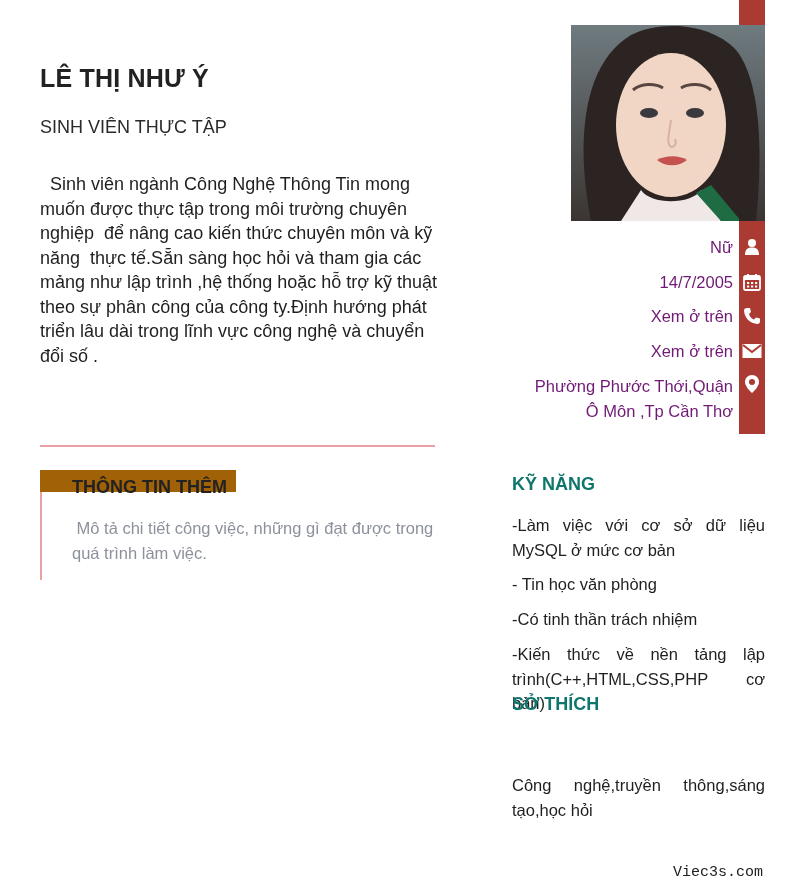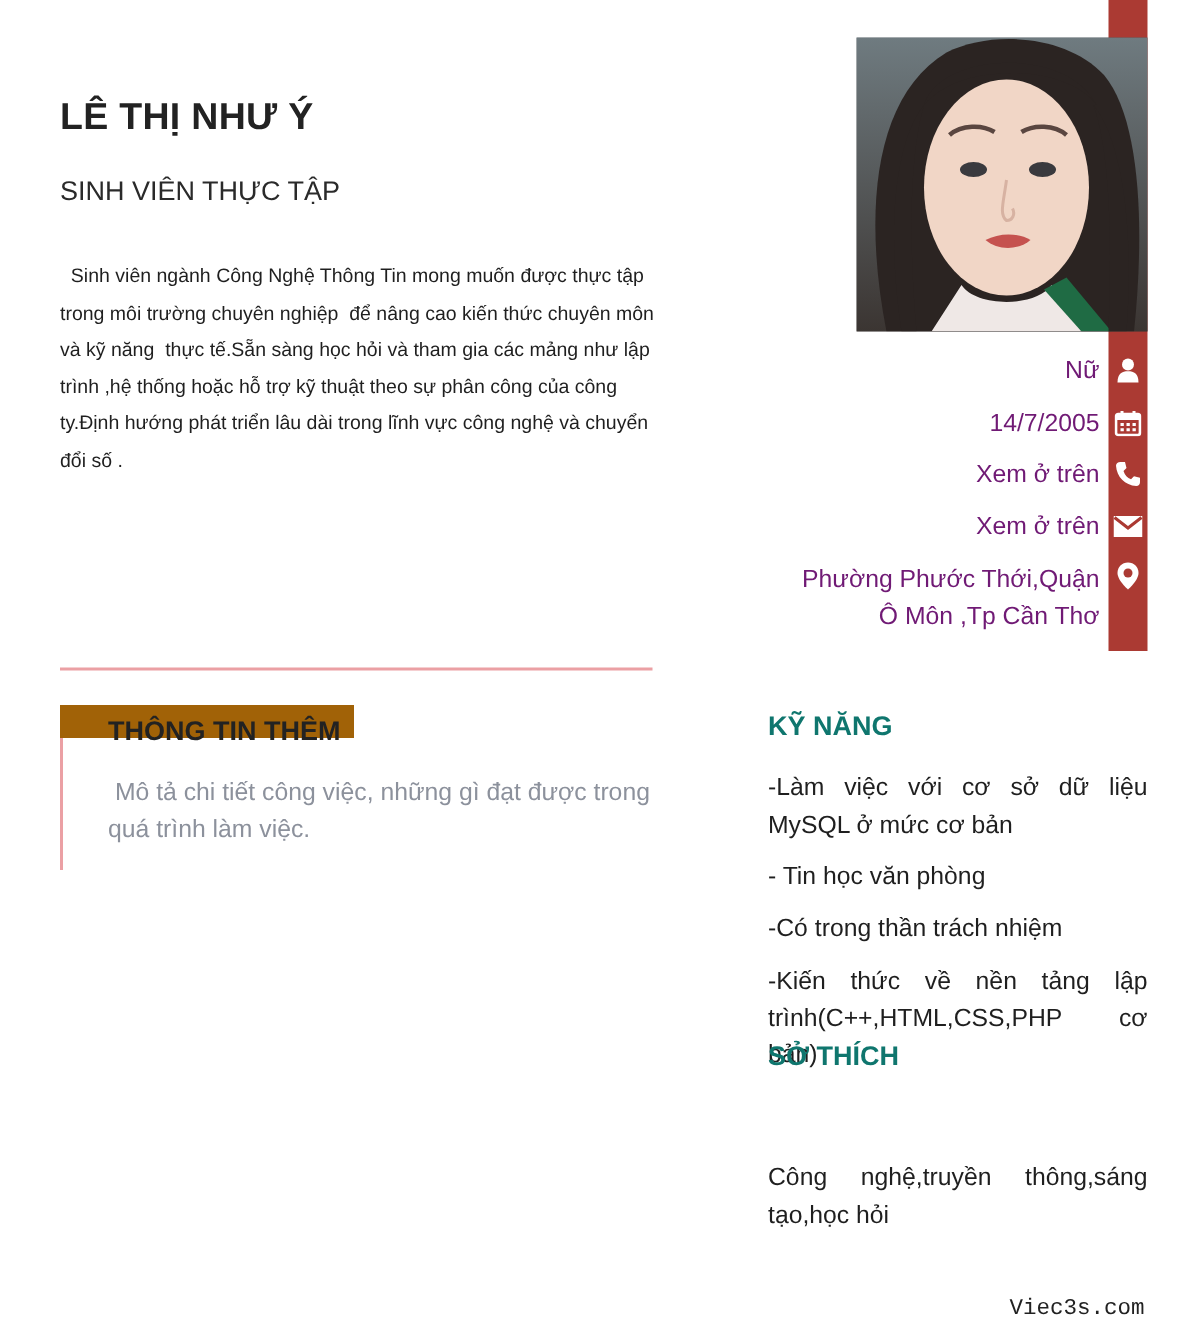--- a/index.html
+++ b/index.html
@@ -11,21 +11,21 @@
   .abs { position: absolute; }
 
   .name {
     left: 40px; top: 64px; font-size: 25px; font-weight: bold;
     color: #222222; letter-spacing: 0.2px; white-space: nowrap;
   }
   .title {
     left: 40px; top: 117px; font-size: 18px; color: #2a2a2a; white-space: nowrap;
   }
   .summary {
-    left: 40px; top: 172px; width: 400px; font-size: 13px; line-height: 24.5px;
+    left: 40px; top: 172px; width: 400px; font-size: 18px; line-height: 24.5px;
     color: #1f1f1f; white-space: pre-wrap;
   }
 
   .divider {
     left: 40px; top: 445px; width: 395px; height: 2px; background: #eba0a4;
   }
 
   .extra-wrap {
     left: 40px; top: 470px; width: 410px; height: 110px;
     border-left: 2px solid #eba0a4;
@@ -171,19 +171,19 @@
 <div class="contact-icon" style="top:374px;">
   <svg width="16" height="20" viewBox="0 0 16 20">
     <path d="M8 1 C4 1 1 4 1 8 C1 13 8 19 8 19 C8 19 15 13 15 8 C15 4 12 1 8 1 Z" fill="#ffffff"></path>
     <circle cx="8" cy="8" r="3" fill="#ab3a33"></circle>
   </svg>
 </div>
 
 <div class="abs sec-title" style="top:474px;">KỸ NĂNG</div>
 <div class="skill" style="top:513px;">-Làm việc với cơ sở dữ liệu MySQL ở mức cơ bản</div>
 <div class="skill" style="top:572px;">- Tin học văn phòng</div>
-<div class="skill" style="top:607px;">-Có trong thần trách nhiệm</div>
+<div class="skill" style="top:607px;">-Có tinh thần trách nhiệm</div>
 <div class="skill" style="top:642px;">-Kiến thức về nền tảng lập trình(C++,HTML,CSS,PHP cơ bản)</div>
 
 <div class="abs sec-title" style="top:694px;">SỞ THÍCH</div>
 <div class="abs hobby">Công nghệ,truyền thông,sáng tạo,học hỏi</div>
 
 <div class="abs footer">Viec3s.com</div>
 
 </body></html>

